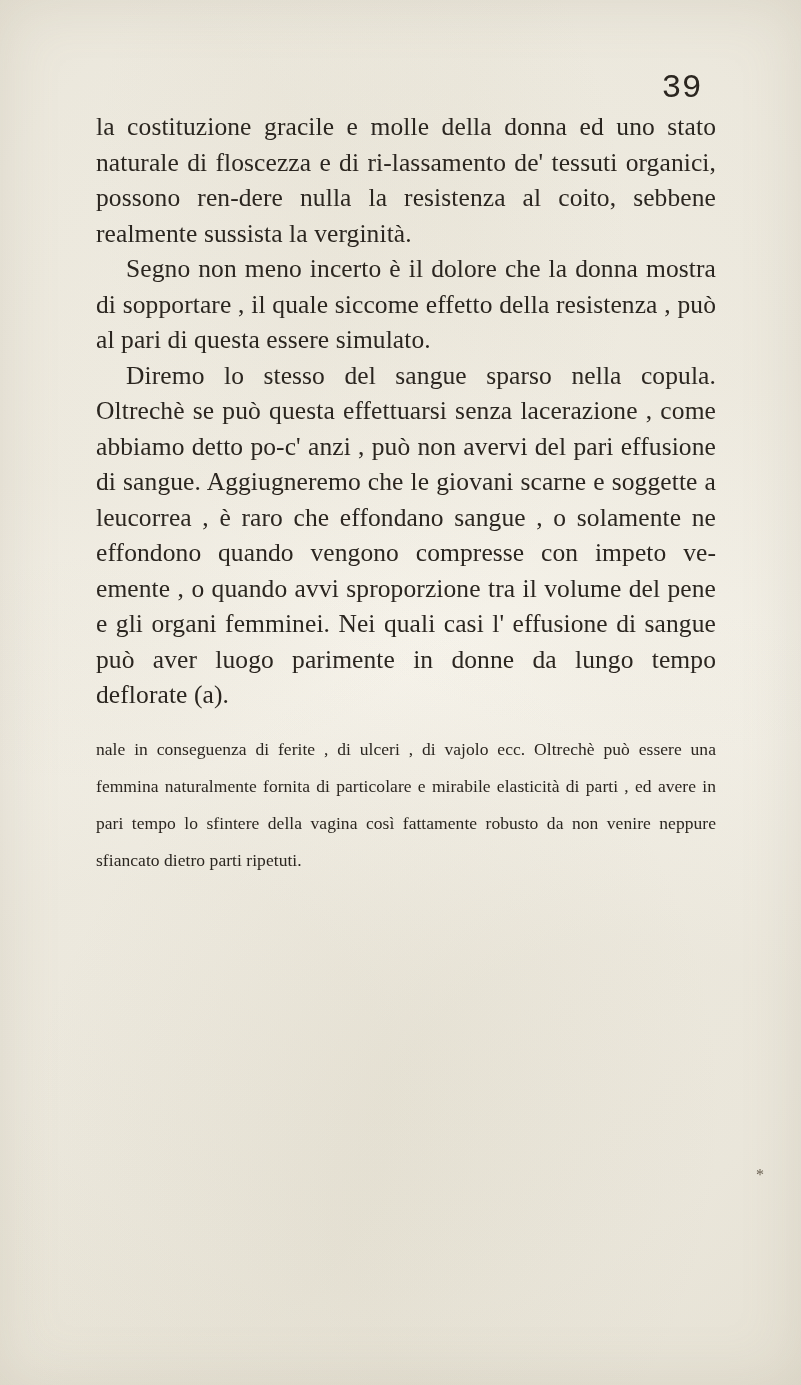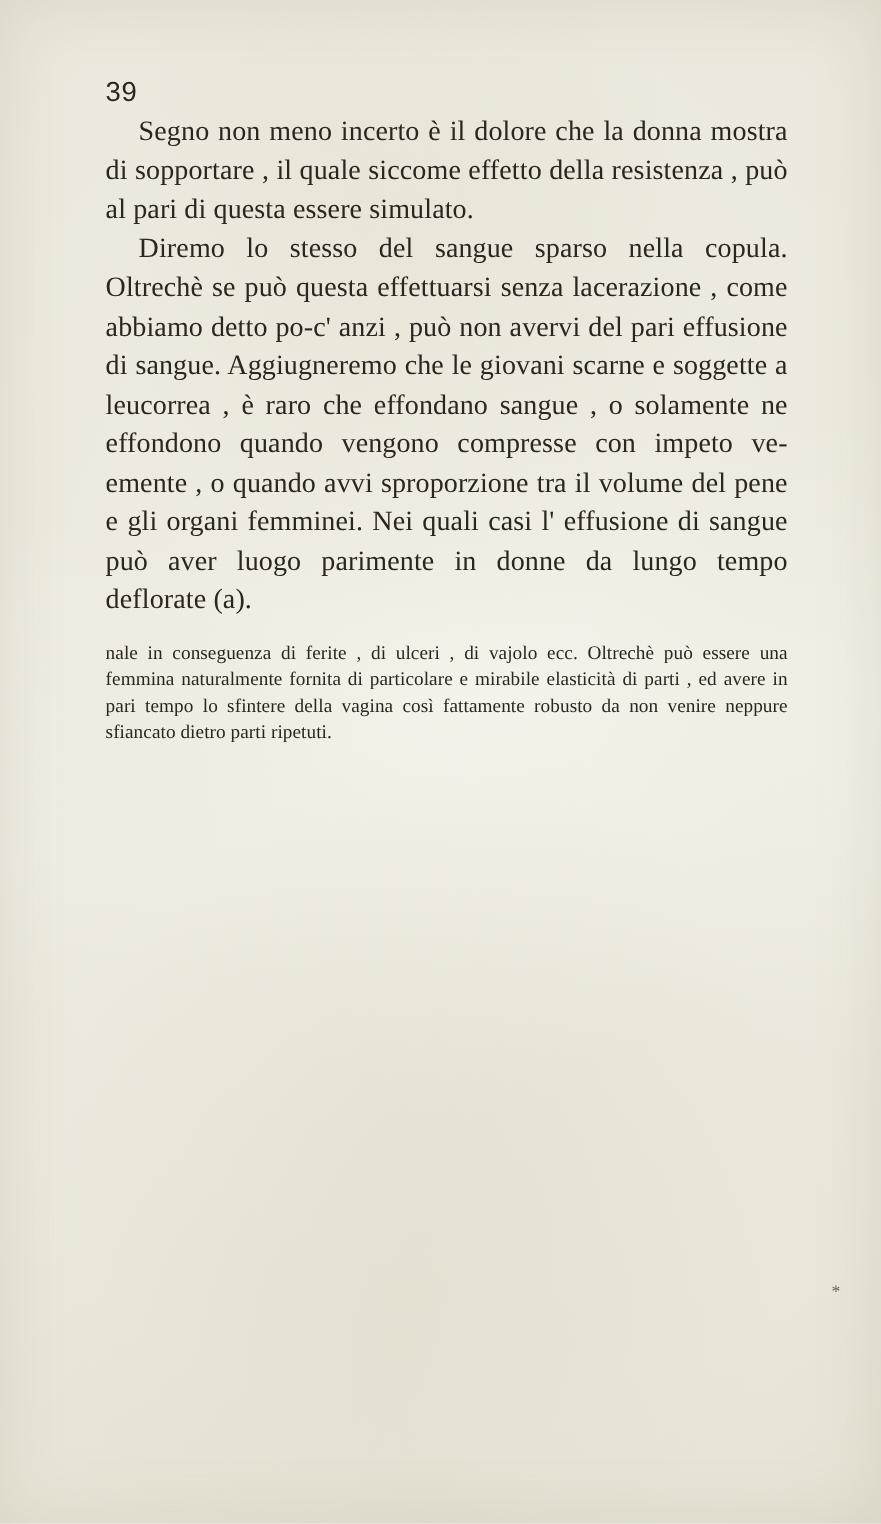--- a/index.html
+++ b/index.html
@@ -33,44 +33,44 @@
       radial-gradient(circle at 20% 80%, rgba(175,165,135,0.10) 0 18%, transparent 44%);
     pointer-events: none;
   }
   .content {
     position: absolute;
     left: 96px;
     top: 70px;
     width: 620px;
   }
   .folio {
-    text-align: left;
-    font-size: 25px;
+    text-align: right;
+    font-size: 33px;
     letter-spacing: 0.5px;
     padding-right: 14px;
     margin-bottom: 2px;
-    font-family: Liberation Sans, sans-serif;
+    font-family: Liberation Mono, monospace;
   }
   .body-text {
     font-size: 25.5px;
     line-height: 35.5px;
     text-align: justify;
     text-align-last: left;
     letter-spacing: 0.1px;
   }
   .body-text p {
     margin: 0;
   }
   .body-text p.indent {
     text-indent: 30px;
   }
   .footnote {
     margin-top: 18px;
     font-size: 17.5px;
-    line-height: 24px;
+    line-height: 37px;
     text-align: justify;
     text-align-last: left;
     letter-spacing: 0.05px;
   }
   .footnote p {
     margin: 0;
   }
   .footnote p.fn-second {
     margin-top: 8px;
   }
@@ -90,20 +90,21 @@
 </style>
 </head>
 <body>
 
 <div class="page">
   <div class="content">
 
     <div class="folio">39</div>
 
     <div class="body-text">
+      <p>la costituzione gracile e molle della donna ed uno stato naturale di floscezza e di ri-lassamento de' tessuti organici, possono ren-dere nulla la resistenza al coito, sebbene realmente sussista la verginità.</p>
       <p class="indent">Segno non meno incerto è il dolore che la donna mostra di sopportare , il quale siccome effetto della resistenza , può al pari di questa essere simulato.</p>
       <p class="indent">Diremo lo stesso del sangue sparso nella copula. Oltrechè se può questa effettuarsi senza lacerazione , come abbiamo detto po-c' anzi , può non avervi del pari effusione di sangue. Aggiugneremo che le giovani scarne e soggette a leucorrea , è raro che effondano sangue , o solamente ne effondono quando vengono compresse con impeto ve-emente , o quando avvi sproporzione tra il volume del pene e gli organi femminei. Nei quali casi l' effusione di sangue può aver luogo parimente in donne da lungo tempo deflorate (a).</p>
     </div>
 
     <div class="footnote">
       <p>nale in conseguenza di ferite , di ulceri , di vajolo ecc. Oltrechè può essere una femmina naturalmente fornita di particolare e mirabile elasticità di parti , ed avere in pari tempo lo sfintere della vagina così fattamente robusto da non venire neppure sfiancato dietro parti ripetuti.</p>
     </div>
 
   </div>
 

